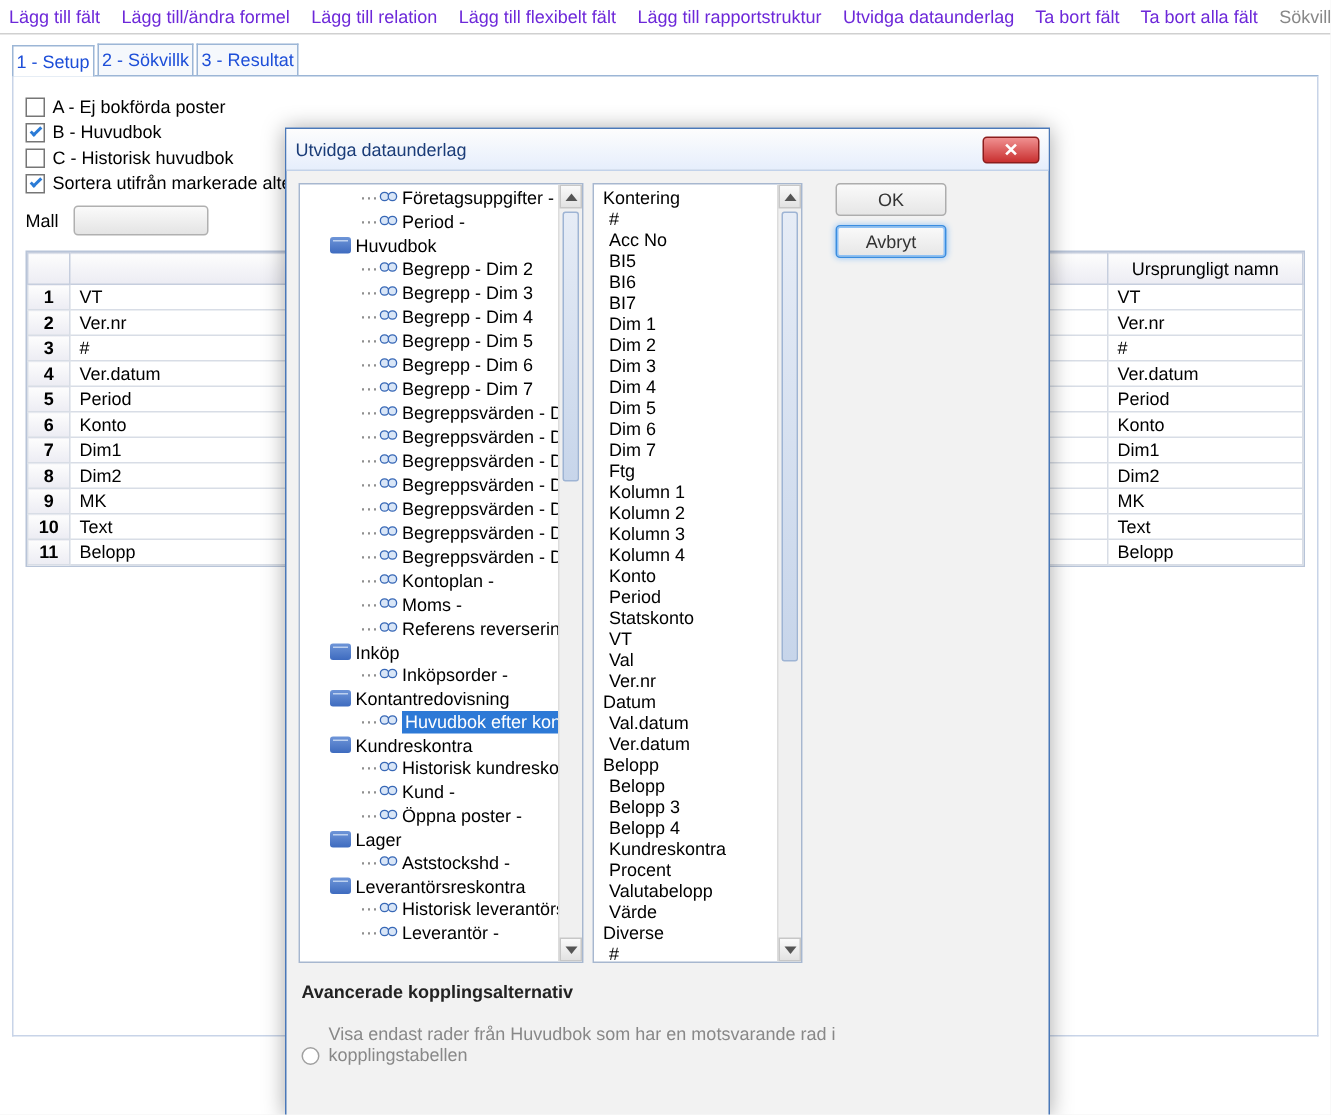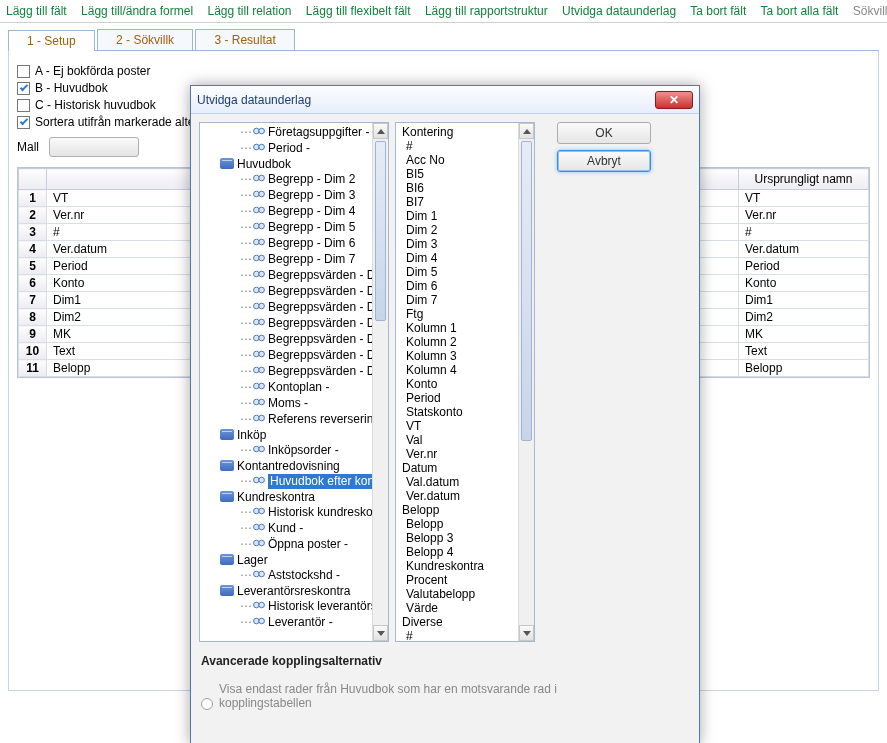--- a/index.html
+++ b/index.html
@@ -1,22 +1,22 @@
 <!DOCTYPE html>
 <html><head>
 <meta charset="utf-8">
 <style>
   * { box-sizing: border-box; font-family: "Segoe UI", Tahoma, sans-serif; font-size: 12px; }
   body { margin: 0; background: #fff; width: 887px; height: 743px; overflow: hidden; }
   .toolbar { background: #fff; padding: 4px 6px; border-bottom: 1px solid #d0d0d0; white-space: nowrap; }
-  .toolbar span { color: #15803d; margin-right: 11px; cursor: pointer; }
+  .toolbar span { color: #6d28d9; margin-right: 11px; cursor: pointer; }
   .toolbar span.gray { color: #888; }
   .content-wrap { position: relative; padding: 4px 8px; }
   .tabstrip { margin-top: 2px; border-bottom: 1px solid #9cb6d6; }
-  .tab { display: inline-block; padding: 3px 18px; border: 1px solid #9cb6d6; border-bottom: none; background: #f5f8fc; margin-right: -1px; color: #a16207;}
+  .tab { display: inline-block; padding: 3px 2px; border: 1px solid #9cb6d6; border-bottom: none; background: #f5f8fc; margin-right: -1px; color: #1d4ed8;}
   .tab.active { background: #fff; position: relative; top: 1px; }
   .panel { border: 1px solid #c8d4e8; border-top: none; padding: 10px 8px 20px 8px; min-height: 640px; }
   .chkrow { margin: 3px 0; display: flex; align-items: center; }
   .chkrow .box { width: 13px; height: 13px; border: 1px solid #767676; margin-right: 5px; display: inline-flex; align-items:center; justify-content:center; background:#fff;}
   .chkrow .box .tick { width: 8px; height: 4px; border-left: 2px solid #2b7bd6; border-bottom: 2px solid #2b7bd6; transform: rotate(-45deg); margin-top:-3px; }
   .mall-row { margin-top: 8px; display: flex; align-items:center; gap:10px; }
   .mall-btn { width: 90px; height: 20px; background: linear-gradient(#fafafa,#e4e4e4); border:1px solid #b0b0b0; border-radius: 3px;}
   .grid { margin-top: 10px; border: 1px solid #b8c4d8; background:#fff; }
   .grid table { border-collapse: collapse; width: 100%; }
   .grid th { background: linear-gradient(#fdfdfd,#ececf3); border: 1px solid #c6cede; padding: 3px 6px; font-weight: normal; }
@@ -43,21 +43,21 @@
   .tnode .dots { color:#888; }
   .tnode .ic-book { display:inline-block; width:14px; height:11px; background: linear-gradient(#6e95d8,#3e6bbf); border-radius:2px; position:relative; vertical-align: -1px; margin-right:3px;}
   .tnode .ic-book::after{content:"";position:absolute;left:2px;right:2px;top:2px;height:1px;background:#bcd0ef;}
   .tnode .ic-link { display:inline-block; vertical-align:middle; margin-right:2px;}
   .tnode.selected span.lbl { background:#2d79d6; color:#fff; display:inline-block; padding: 0 2px;}
   .tnode.lvl1 { padding-left: 20px;}
   .tnode.lvl2 { padding-left: 40px;}
   .lnode { white-space:nowrap; padding: 0 10px; line-height: 14px;}
   .lnode.head { padding-left: 6px;}
   .btns { width: 140px; padding-left: 16px;}
-  .dbtn { width: 94px; height: 22px; margin-bottom:6px; background: linear-gradient(#fafafa,#e6e6e6); border:1px solid #adadad; border-radius:3px; display:flex; align-items:center; justify-content:center; color:#333;}
+  .dbtn { width: 74px; height: 22px; margin-bottom:6px; background: linear-gradient(#fafafa,#e6e6e6); border:1px solid #adadad; border-radius:3px; display:flex; align-items:center; justify-content:center; color:#333;}
   .dbtn.focus { border: 1px solid #3a8de0; box-shadow: 0 0 0 1px #8ec1f5 inset, 0 0 4px #8ec1f5;}
   .adv-title { font-weight: bold; margin: 12px 0 8px 2px; color:#222;}
   .radio-row { display:flex; align-items:flex-end; gap:6px; margin: 6px 2px; color:#888;}
   .radio-row .rad { width:12px; height:12px; border:1px solid #a0a0a0; border-radius:50%; background:#fff; margin-top:1px; flex-shrink:0; position:relative;}
   .radio-row .rad.checked::after{content:"";position:absolute;inset:2px;border-radius:50%;background:#888;}
   .radio-row .txt { max-width: 400px; line-height:14px;}
   svg.link-ic { width:14px; height:12px;}
 </style>
 </head>
 <body>

